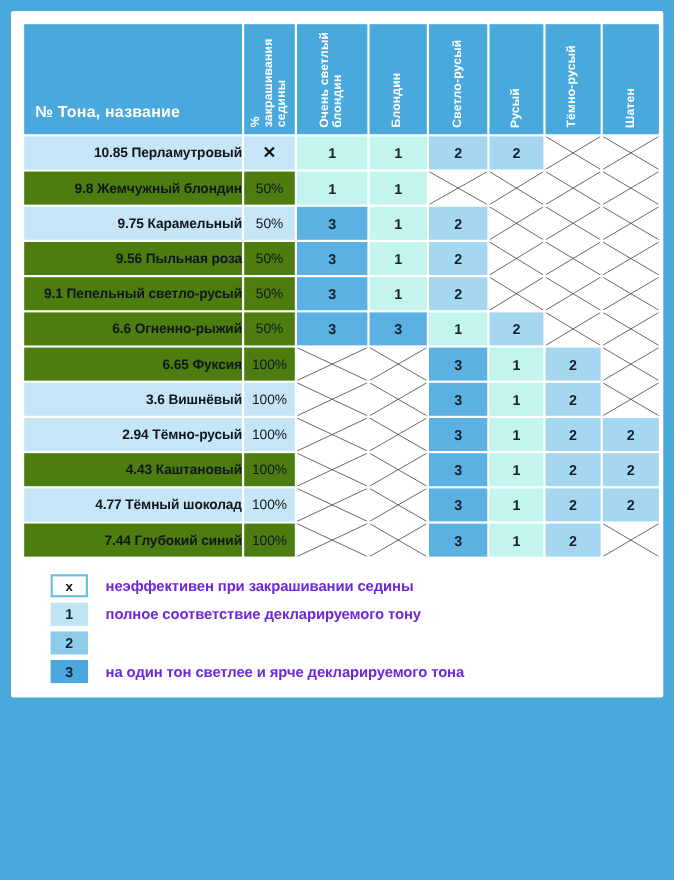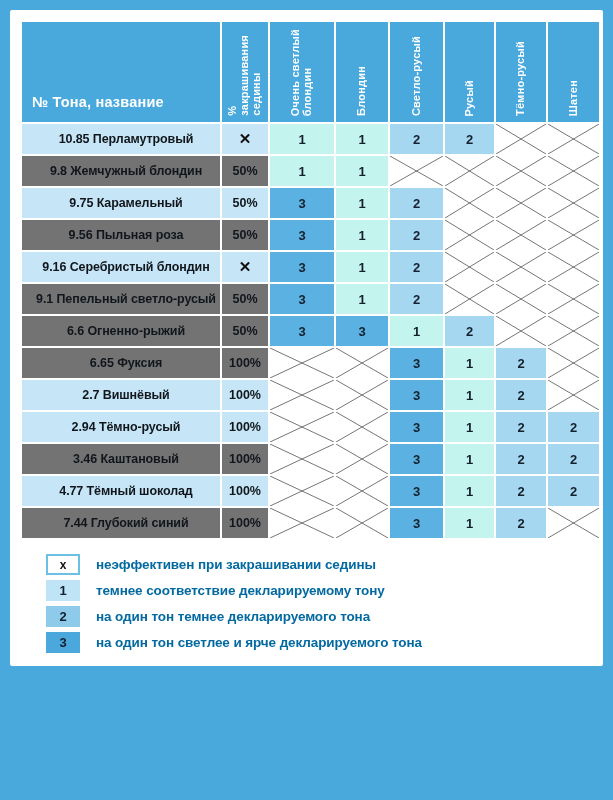--- a/index.html
+++ b/index.html
@@ -56,42 +56,42 @@
     transform: rotate(180deg);
     white-space: pre-line;
     text-align: left;
     font-size: 11px;
     line-height: 1.08;
     letter-spacing: .2px;
   }
   
   td { padding: 0; border: 0; height: 30px; }
   td.name {
-    text-align: center;
+    text-align: right;
     font-size: 12.5px;
     font-weight: bold;
     color: #11161c;
     padding-left: 10px;
     white-space: nowrap;
     letter-spacing: -.1px;
   }
   td.pct {
     text-align: center;
     font-size: 12.5px;
-    font-weight: bold;
+    font-weight: normal;
     color: #11161c;
   }
   td.val {
     text-align: center;
     font-size: 13px;
     font-weight: bold;
     color: #13202e;
   }
   tr.odd td.name, tr.odd td.pct { background: #c6e6f7; }
-  tr.even td.name, tr.even td.pct { background: #737373; }
+  tr.even td.name, tr.even td.pct { background: #4d7c0f; }
   td.v1 { background: #c4f4ee; }
   td.v2 { background: #a6d7f0; }
   td.v3 { background: #5bb2e2; }
   td.xout {
     background: #ffffff;
     position: relative;
   }
   td.xout .xsvg { display:block; width:100%; height:30px; }
   td.xmark { text-align:center; font-size:15px; font-weight:bold; color:#111; }
   
@@ -117,21 +117,21 @@
     width: 34px; height: 21px;
     display: flex; align-items: center; justify-content: center;
     font-size: 13px; font-weight: bold; color: #13202e;
     margin-right: 16px;
     flex: 0 0 34px;
   }
   .leg-sw.x   { background:#ffffff; border:2px solid #6cc0e4; color:#111; font-size:12px; }
   .leg-sw.s1  { background:#bfe4f5; }
   .leg-sw.s2  { background:#8ecbea; }
   .leg-sw.s3  { background:#4aa8dd; }
-  .leg-txt { font-size: 13.5px; font-weight: bold; color: #0369a1; letter-spacing:-.1px; }
+  .leg-txt { font-size: 13.5px; font-weight: bold; color: #6d28d9; letter-spacing:-.1px; }
 </style>
 </head>
 <body>
 
 <div id="page">
   <div id="frame">
 
     <table class="chart">
       <colgroup>
         <col class="c-name">
@@ -280,45 +280,20 @@
                 <line x1="100" y1="0" x2="0" y2="30" stroke="#3b3b3b" stroke-width="0.7" vector-effect="non-scaling-stroke"></line>
               </svg>
             </td>
             <td class="xout">
               <svg class="xsvg" viewBox="0 0 100 30" preserveAspectRatio="none">
                 <line x1="0" y1="0" x2="100" y2="30" stroke="#3b3b3b" stroke-width="0.7" vector-effect="non-scaling-stroke"></line>
                 <line x1="100" y1="0" x2="0" y2="30" stroke="#3b3b3b" stroke-width="0.7" vector-effect="non-scaling-stroke"></line>
               </svg>
             </td>
           </tr>
-          <tr class="odd">
-            <td class="name">9.16 Серебристый блондин</td>
-            <td class="pct xmark">✕</td>
-            <td class="val v3">3</td>
-            <td class="val v1">1</td>
-            <td class="val v2">2</td>
-            <td class="xout">
-              <svg class="xsvg" viewBox="0 0 100 30" preserveAspectRatio="none">
-                <line x1="0" y1="0" x2="100" y2="30" stroke="#3b3b3b" stroke-width="0.7" vector-effect="non-scaling-stroke"></line>
-                <line x1="100" y1="0" x2="0" y2="30" stroke="#3b3b3b" stroke-width="0.7" vector-effect="non-scaling-stroke"></line>
-              </svg>
-            </td>
-            <td class="xout">
-              <svg class="xsvg" viewBox="0 0 100 30" preserveAspectRatio="none">
-                <line x1="0" y1="0" x2="100" y2="30" stroke="#3b3b3b" stroke-width="0.7" vector-effect="non-scaling-stroke"></line>
-                <line x1="100" y1="0" x2="0" y2="30" stroke="#3b3b3b" stroke-width="0.7" vector-effect="non-scaling-stroke"></line>
-              </svg>
-            </td>
-            <td class="xout">
-              <svg class="xsvg" viewBox="0 0 100 30" preserveAspectRatio="none">
-                <line x1="0" y1="0" x2="100" y2="30" stroke="#3b3b3b" stroke-width="0.7" vector-effect="non-scaling-stroke"></line>
-                <line x1="100" y1="0" x2="0" y2="30" stroke="#3b3b3b" stroke-width="0.7" vector-effect="non-scaling-stroke"></line>
-              </svg>
-            </td>
-          </tr>
           <tr class="even">
             <td class="name">9.1 Пепельный светло-русый</td>
             <td class="pct">50%</td>
             <td class="val v3">3</td>
             <td class="val v1">1</td>
             <td class="val v2">2</td>
             <td class="xout">
               <svg class="xsvg" viewBox="0 0 100 30" preserveAspectRatio="none">
                 <line x1="0" y1="0" x2="100" y2="30" stroke="#3b3b3b" stroke-width="0.7" vector-effect="non-scaling-stroke"></line>
                 <line x1="100" y1="0" x2="0" y2="30" stroke="#3b3b3b" stroke-width="0.7" vector-effect="non-scaling-stroke"></line>
@@ -376,21 +351,21 @@
             <td class="val v1">1</td>
             <td class="val v2">2</td>
             <td class="xout">
               <svg class="xsvg" viewBox="0 0 100 30" preserveAspectRatio="none">
                 <line x1="0" y1="0" x2="100" y2="30" stroke="#3b3b3b" stroke-width="0.7" vector-effect="non-scaling-stroke"></line>
                 <line x1="100" y1="0" x2="0" y2="30" stroke="#3b3b3b" stroke-width="0.7" vector-effect="non-scaling-stroke"></line>
               </svg>
             </td>
           </tr>
           <tr class="odd">
-            <td class="name">2.7 Вишнёвый</td>
+            <td class="name">3.6 Вишнёвый</td>
             <td class="pct">100%</td>
             <td class="xout">
               <svg class="xsvg" viewBox="0 0 100 30" preserveAspectRatio="none">
                 <line x1="0" y1="0" x2="100" y2="30" stroke="#3b3b3b" stroke-width="0.7" vector-effect="non-scaling-stroke"></line>
                 <line x1="100" y1="0" x2="0" y2="30" stroke="#3b3b3b" stroke-width="0.7" vector-effect="non-scaling-stroke"></line>
               </svg>
             </td>
             <td class="xout">
               <svg class="xsvg" viewBox="0 0 100 30" preserveAspectRatio="none">
                 <line x1="0" y1="0" x2="100" y2="30" stroke="#3b3b3b" stroke-width="0.7" vector-effect="non-scaling-stroke"></line>
@@ -421,21 +396,21 @@
                 <line x1="0" y1="0" x2="100" y2="30" stroke="#3b3b3b" stroke-width="0.7" vector-effect="non-scaling-stroke"></line>
                 <line x1="100" y1="0" x2="0" y2="30" stroke="#3b3b3b" stroke-width="0.7" vector-effect="non-scaling-stroke"></line>
               </svg>
             </td>
             <td class="val v3">3</td>
             <td class="val v1">1</td>
             <td class="val v2">2</td>
             <td class="val v2">2</td>
           </tr>
           <tr class="even">
-            <td class="name">3.46 Каштановый</td>
+            <td class="name">4.43 Каштановый</td>
             <td class="pct">100%</td>
             <td class="xout">
               <svg class="xsvg" viewBox="0 0 100 30" preserveAspectRatio="none">
                 <line x1="0" y1="0" x2="100" y2="30" stroke="#3b3b3b" stroke-width="0.7" vector-effect="non-scaling-stroke"></line>
                 <line x1="100" y1="0" x2="0" y2="30" stroke="#3b3b3b" stroke-width="0.7" vector-effect="non-scaling-stroke"></line>
               </svg>
             </td>
             <td class="xout">
               <svg class="xsvg" viewBox="0 0 100 30" preserveAspectRatio="none">
                 <line x1="0" y1="0" x2="100" y2="30" stroke="#3b3b3b" stroke-width="0.7" vector-effect="non-scaling-stroke"></line>
@@ -495,25 +470,24 @@
         </tbody>
     </table>
 
     <div id="legend">
         <div class="leg-row">
           <div class="leg-sw x">x</div>
           <div class="leg-txt">неэффективен при закрашивании седины</div>
         </div>
         <div class="leg-row">
           <div class="leg-sw s1">1</div>
-          <div class="leg-txt">темнее соответствие декларируемому тону</div>
+          <div class="leg-txt">полное соответствие декларируемого тону</div>
         </div>
         <div class="leg-row">
           <div class="leg-sw s2">2</div>
-          <div class="leg-txt">на один тон темнее декларируемого тона</div>
         </div>
         <div class="leg-row">
           <div class="leg-sw s3">3</div>
           <div class="leg-txt">на один тон светлее и ярче декларируемого тона</div>
         </div>
       </div>
 
   </div>
 </div>
 

